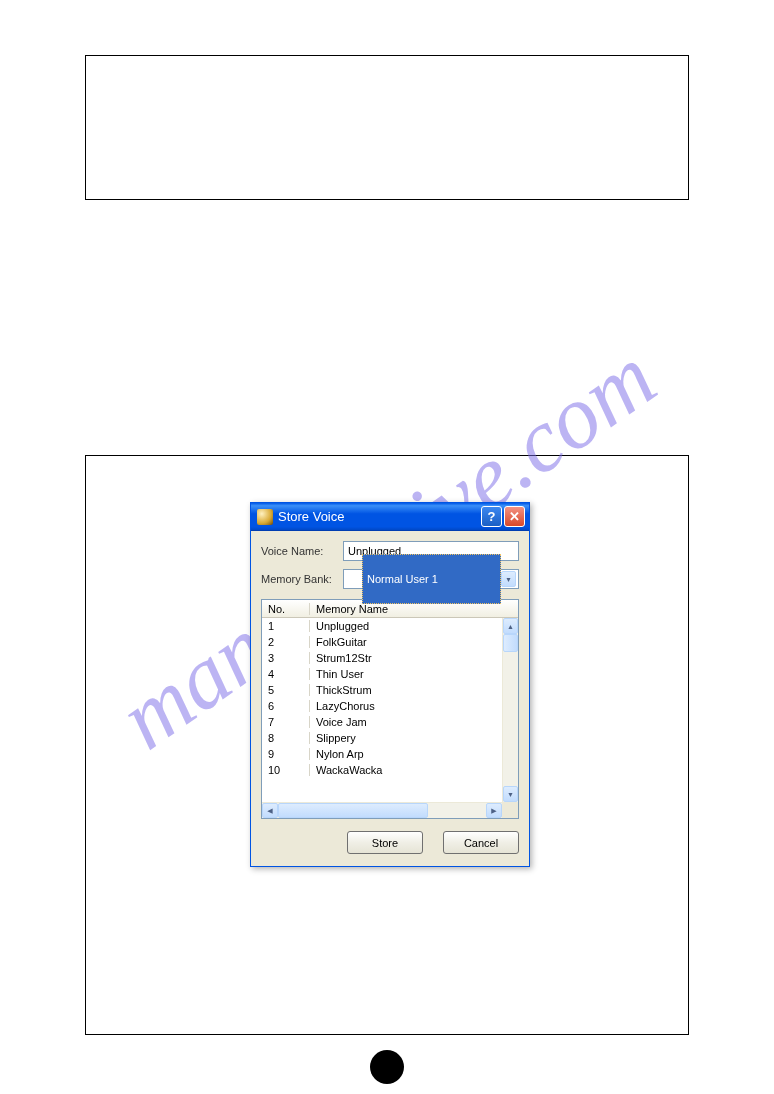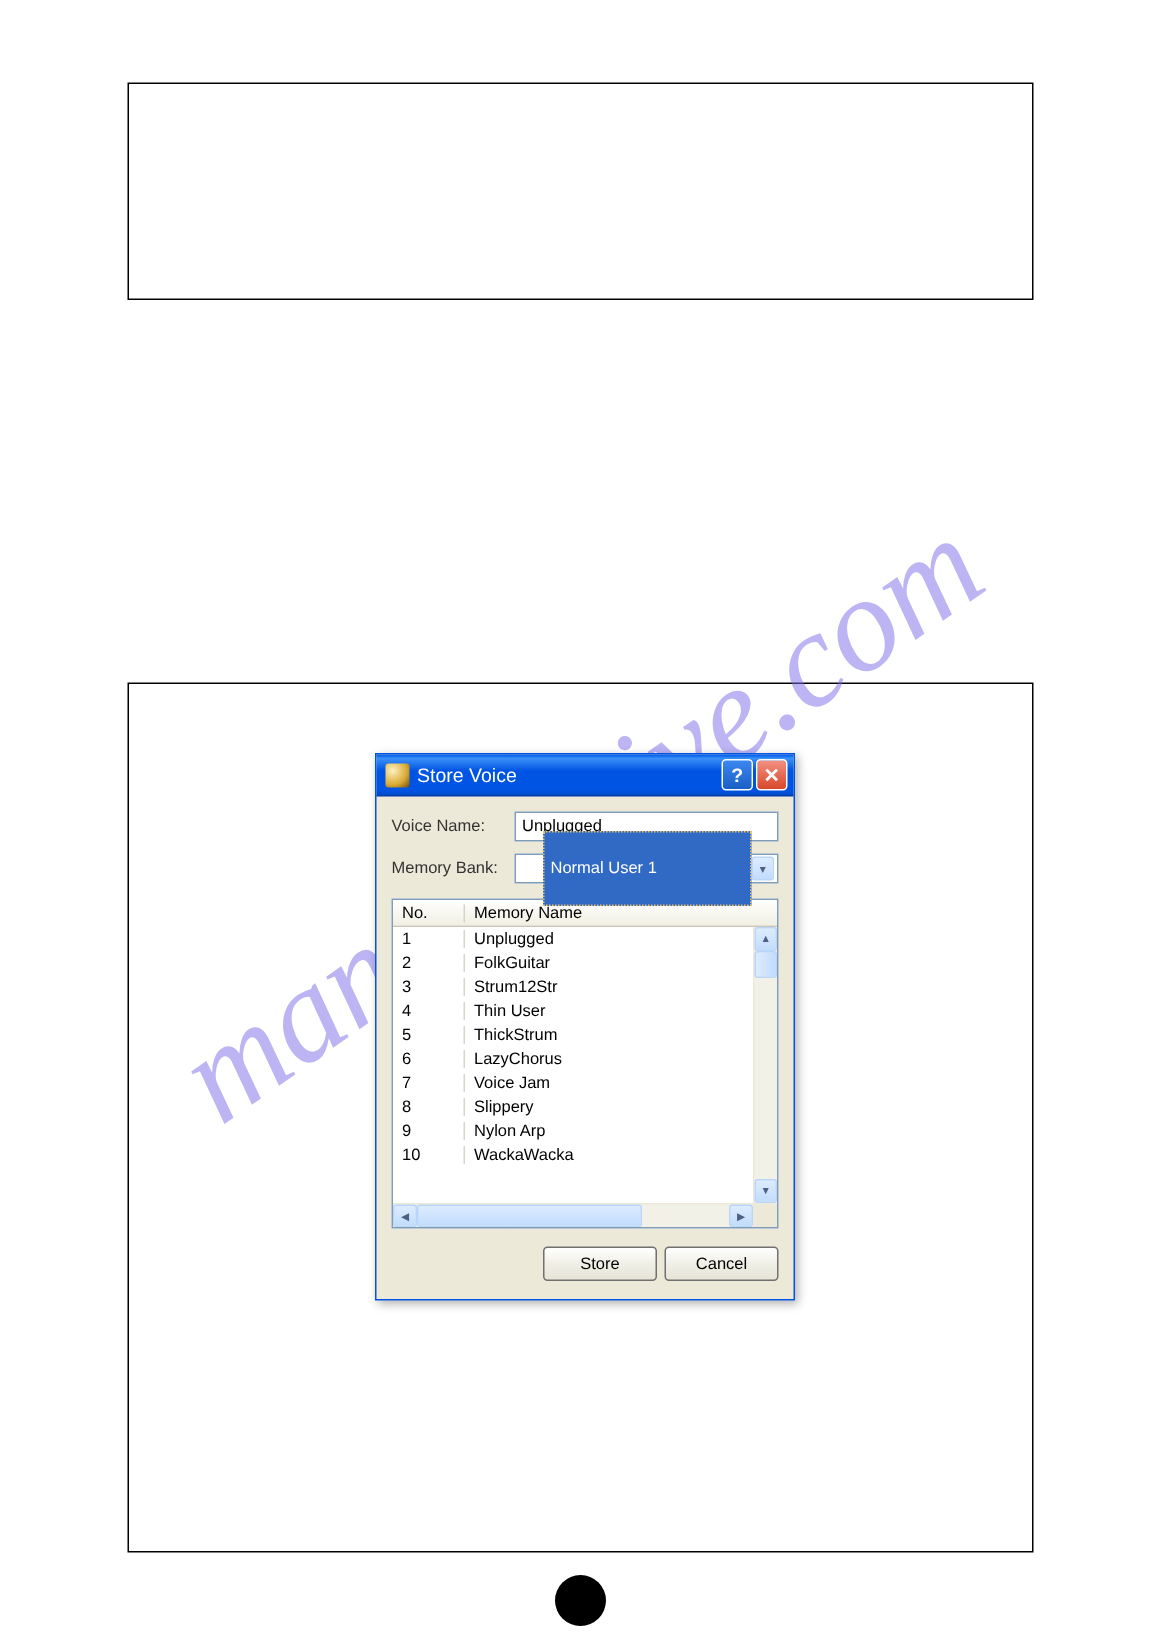--- a/index.html
+++ b/index.html
@@ -237,21 +237,21 @@
       border-radius: 2px;
     }
     .corner {
       width: 16px;
       height: 16px;
       background: #ece9d8;
     }
     .button-row {
       display: flex;
       justify-content: flex-end;
-      gap: 5px;
+      gap: 20px;
       margin-top: 12px;
     }
     .xp-button {
       width: 76px;
       height: 23px;
       font-size: 11px;
       background: linear-gradient(to bottom, #fff, #f0efe6, #e6e4d6);
       border: 1px solid #707070;
       border-radius: 3px;
       cursor: pointer;

